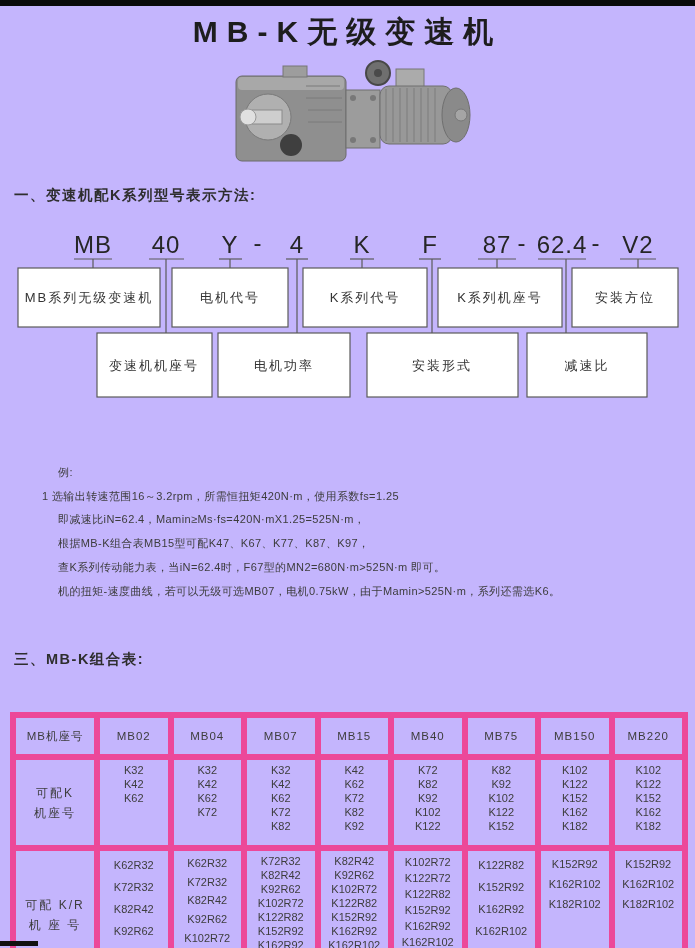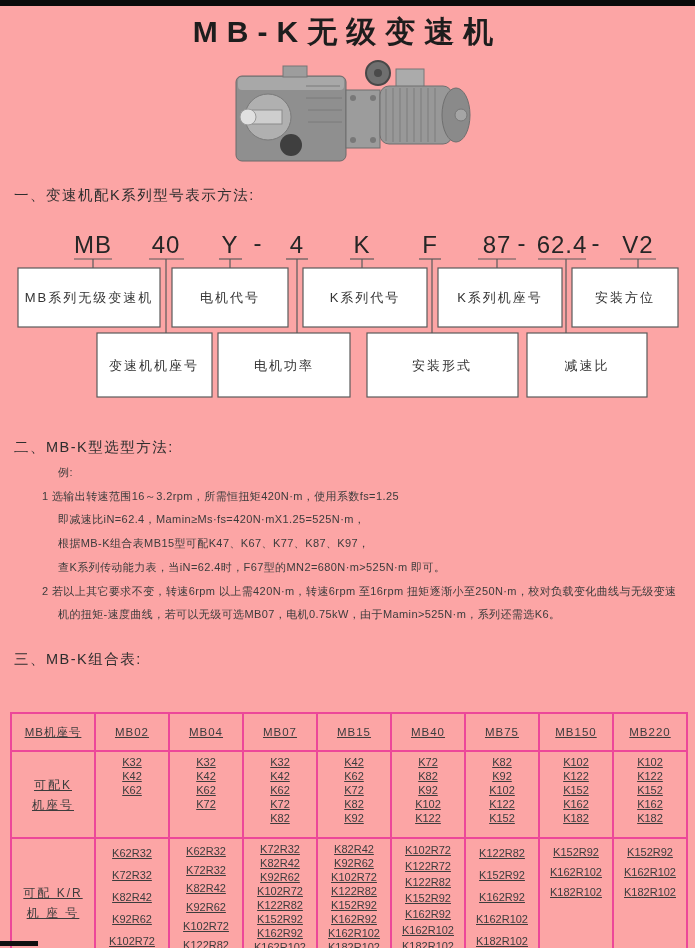--- a/index.html
+++ b/index.html
@@ -1,43 +1,43 @@
 <!DOCTYPE html>
 <html><head>
 <meta charset="utf-8">
 <style>
   html,body{margin:0;padding:0;background:#e8e8e8;}
   .page{
-    position:relative;width:695px;height:948px;margin:0 auto;background:#fca5a5;
+    position:relative;width:695px;height:948px;margin:0 auto;background:#c4b5fd;
     font-family:"Liberation Sans","DejaVu Sans",sans-serif;color:#333;overflow:hidden;
   }
   .topbar{position:absolute;left:0;top:0;width:695px;height:6px;background:#0a0a0a;}
   .bottommark{position:absolute;left:0;top:941px;width:38px;height:5px;background:#111;}
   .title{
     position:absolute;left:0;top:12px;width:695px;text-align:center;
     font-size:30px;font-weight:bold;letter-spacing:9px;color:#1d1d1d;white-space:nowrap;
   }
   .photo{position:absolute;left:228px;top:56px;}
   .sec-heading{
-    position:absolute;left:14px;font-size:14.5px;font-weight:normal;color:#2e2e2e;letter-spacing:1.5px;white-space:nowrap;
+    position:absolute;left:14px;font-size:14.5px;font-weight:bold;color:#2e2e2e;letter-spacing:1.5px;white-space:nowrap;
   }
   .sh1{top:186px;}
   .sh2{top:438px;}
   .sh3{top:650px;}
   .diagram{position:absolute;left:0;top:215px;}
   .diagram text.code{font-size:24px;fill:#262626;letter-spacing:1px;}
   .diagram text.boxlabel{font-size:13px;fill:#333;letter-spacing:2px;}
   .diagram rect.dbox{fill:#ffffff;stroke:#5a5a5a;stroke-width:1.2;}
   .diagram line{stroke:#5a5a5a;stroke-width:1.2;}
   .example{position:absolute;left:42px;top:461px;width:640px;font-size:11px;color:#3c3c3c;line-height:23.7px;letter-spacing:0.4px;}
   .example .ind{padding-left:16px;}
   .ctable{
     position:absolute;left:10px;top:712px;width:678px;border-collapse:collapse;table-layout:fixed;
   }
-  .ctable th,.ctable td{border:2px solid #ec4899;color:#3d3d3d;text-decoration:underline;}
+  .ctable th,.ctable td{border:6px solid #ec4899;color:#3d3d3d;}
   .ctable th{font-weight:normal;font-size:11.5px;height:34px;letter-spacing:1px;}
   .ctable td{font-size:11px;text-align:center;vertical-align:top;padding:3px 0 12px 0;white-space:pre-line;}
   .ctable td.rowlabel{vertical-align:middle;font-size:12px;letter-spacing:2px;line-height:20px;padding:0;text-align:center;}
   .rk{height:72px;}
   .rkr{height:120px;}
   td.lh14{line-height:14px;}
   td.lh16{line-height:16px;}
   td.lh19{line-height:18.7px;}
   td.lh20{line-height:20px;}
   td.lh22{line-height:22px;}
@@ -134,29 +134,27 @@
     <rect class="dbox" x="97" y="118" width="115" height="64"></rect>
     <rect class="dbox" x="218" y="118" width="132" height="64"></rect>
     <rect class="dbox" x="367" y="118" width="151" height="64"></rect>
     <rect class="dbox" x="527" y="118" width="120" height="64"></rect>
     <text class="boxlabel" x="154" y="155" text-anchor="middle">变速机机座号</text>
     <text class="boxlabel" x="284" y="155" text-anchor="middle">电机功率</text>
     <text class="boxlabel" x="442" y="155" text-anchor="middle">安装形式</text>
     <text class="boxlabel" x="587" y="155" text-anchor="middle">减速比</text>
   </svg>
 
-  <div class="sec-heading sh2">二、MB-K型选型方法:</div>
 
   <div class="example">
     <div class="ind">例:</div>
     <div>1 选输出转速范围16～3.2rpm，所需恒扭矩420N·m，使用系数fs=1.25</div>
     <div class="ind">即减速比iN=62.4，Mamin≥Ms·fs=420N·mX1.25=525N·m，</div>
     <div class="ind">根据MB-K组合表MB15型可配K47、K67、K77、K87、K97，</div>
     <div class="ind">查K系列传动能力表，当iN=62.4时，F67型的MN2=680N·m&gt;525N·m 即可。</div>
-    <div>2 若以上其它要求不变，转速6rpm 以上需420N·m，转速6rpm 至16rpm 扭矩逐渐小至250N·m，校对负载变化曲线与无级变速</div>
     <div class="ind">机的扭矩-速度曲线，若可以无级可选MB07，电机0.75kW，由于Mamin&gt;525N·m，系列还需选K6。</div>
   </div>
 
   <div class="sec-heading sh3">三、MB-K组合表:</div>
 
   <table class="ctable">
     <colgroup>
       <col style="width:84px">
         <col>
         <col>

